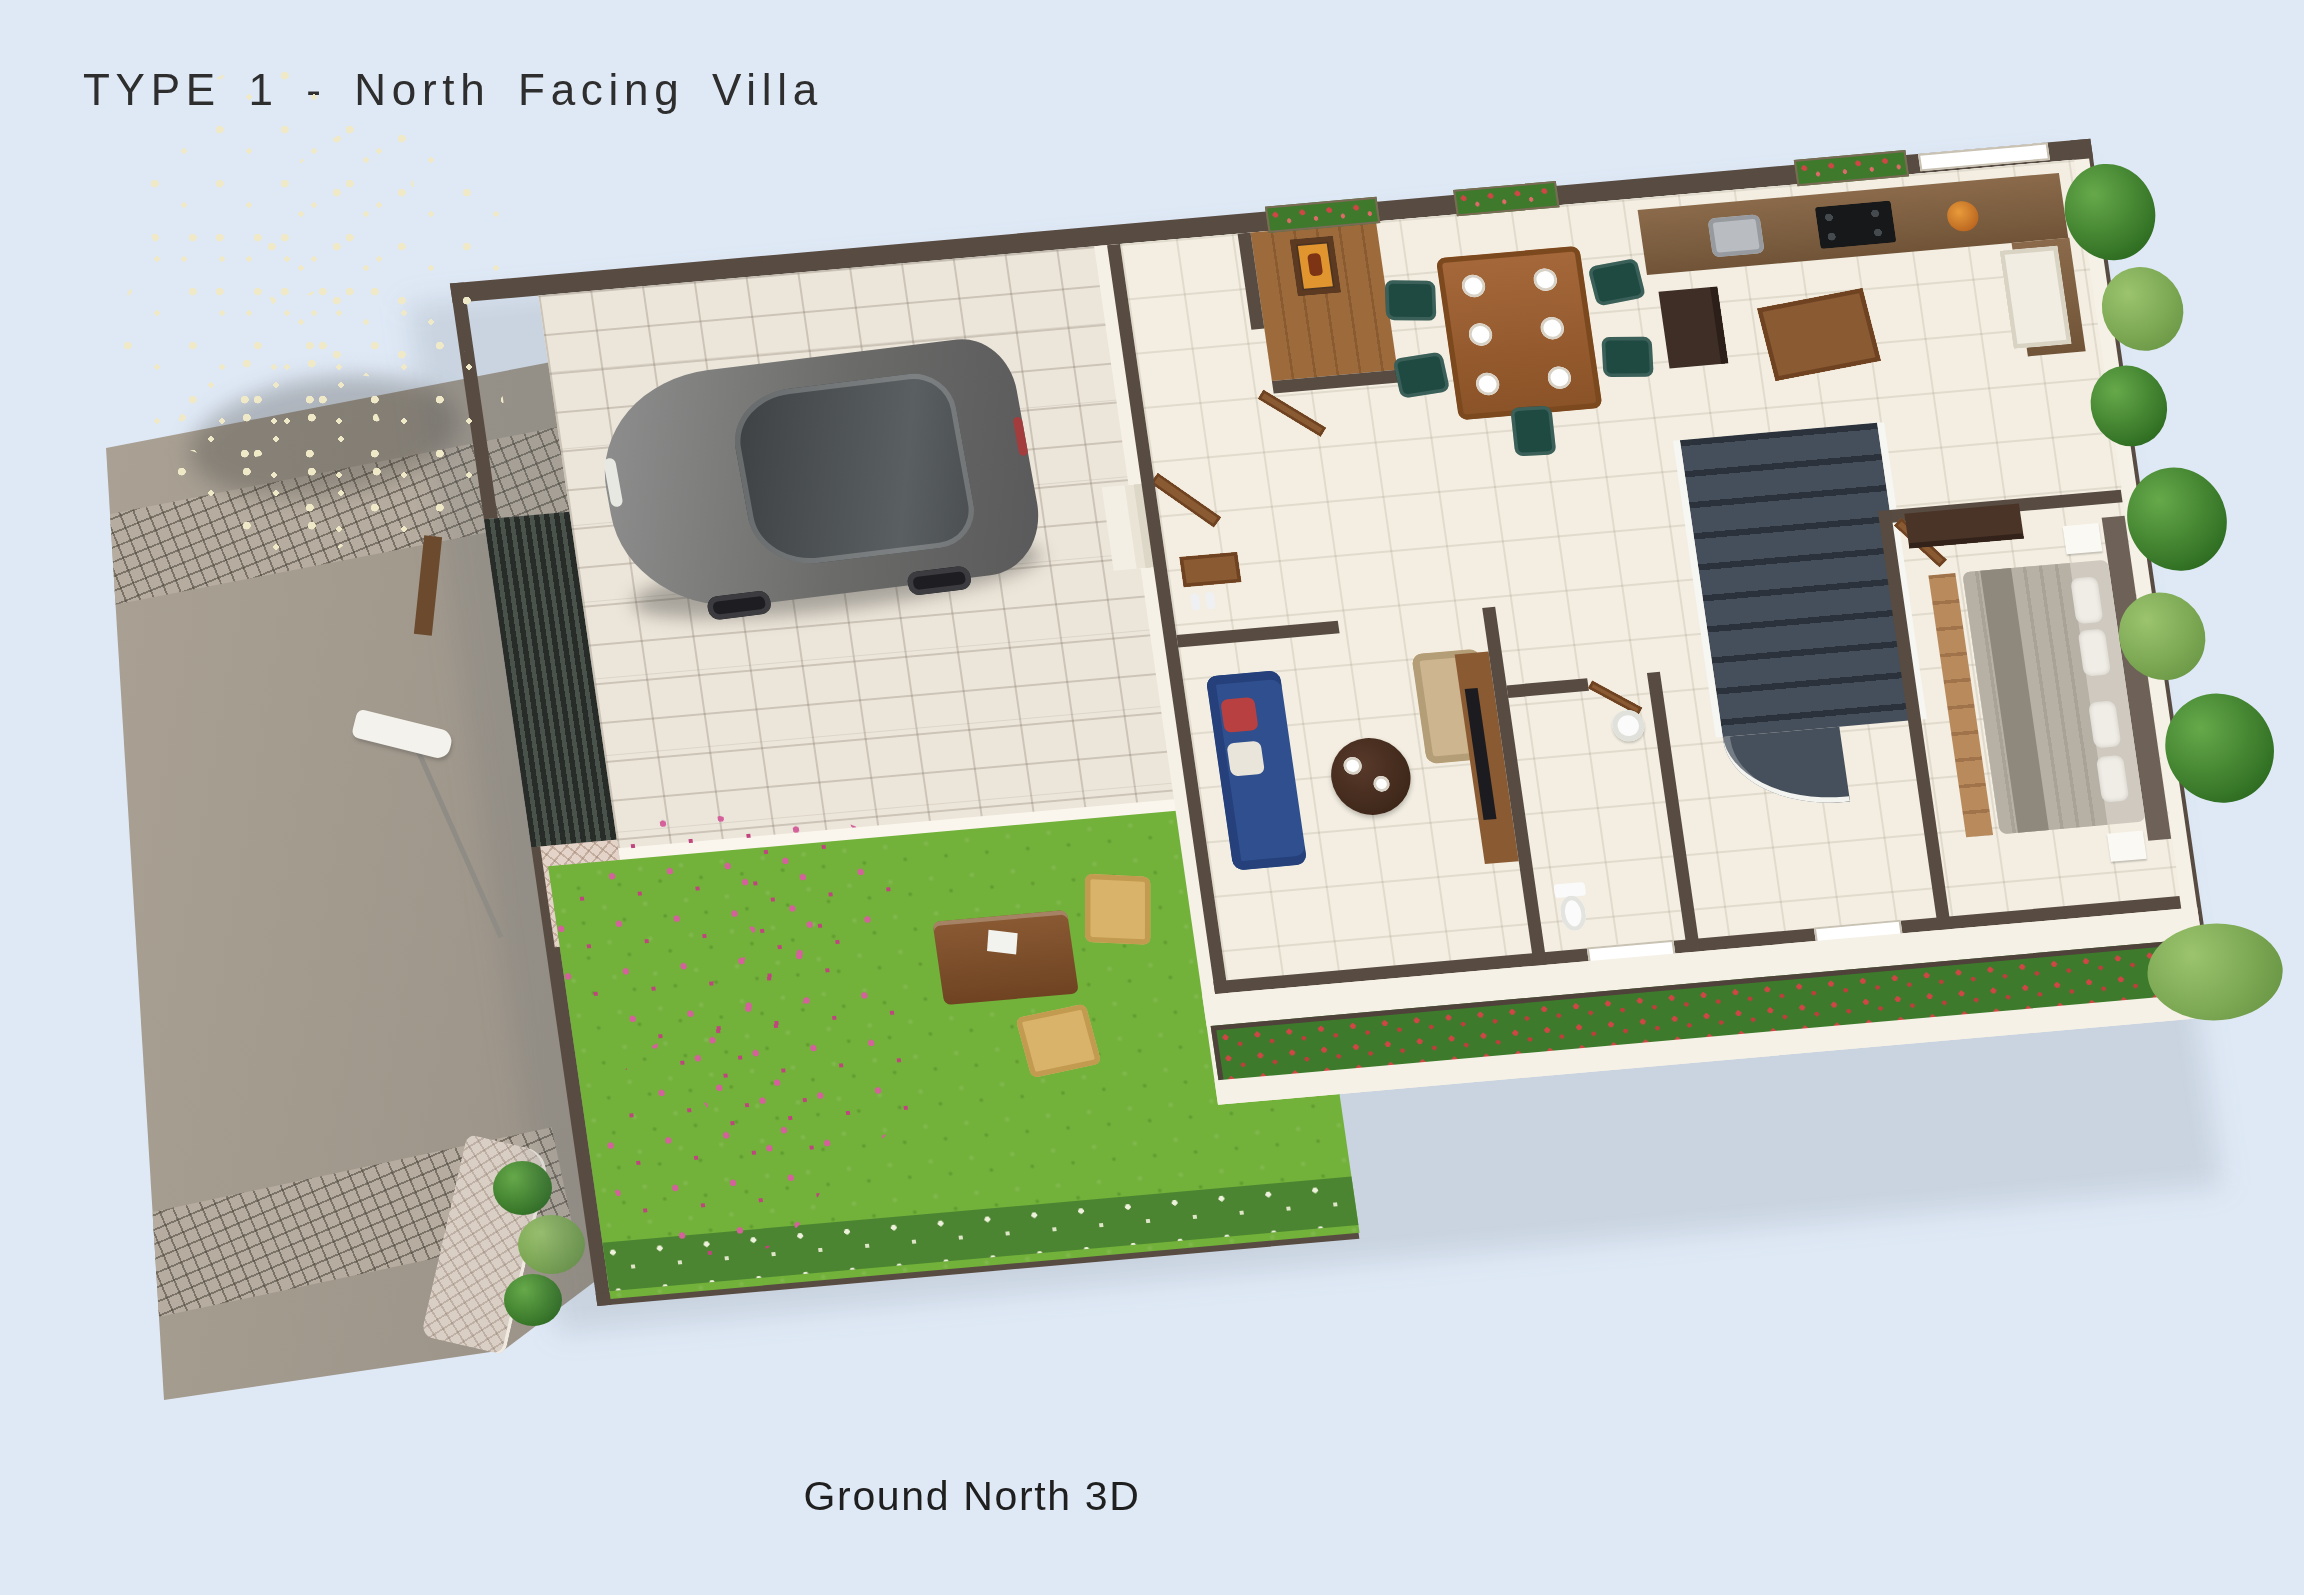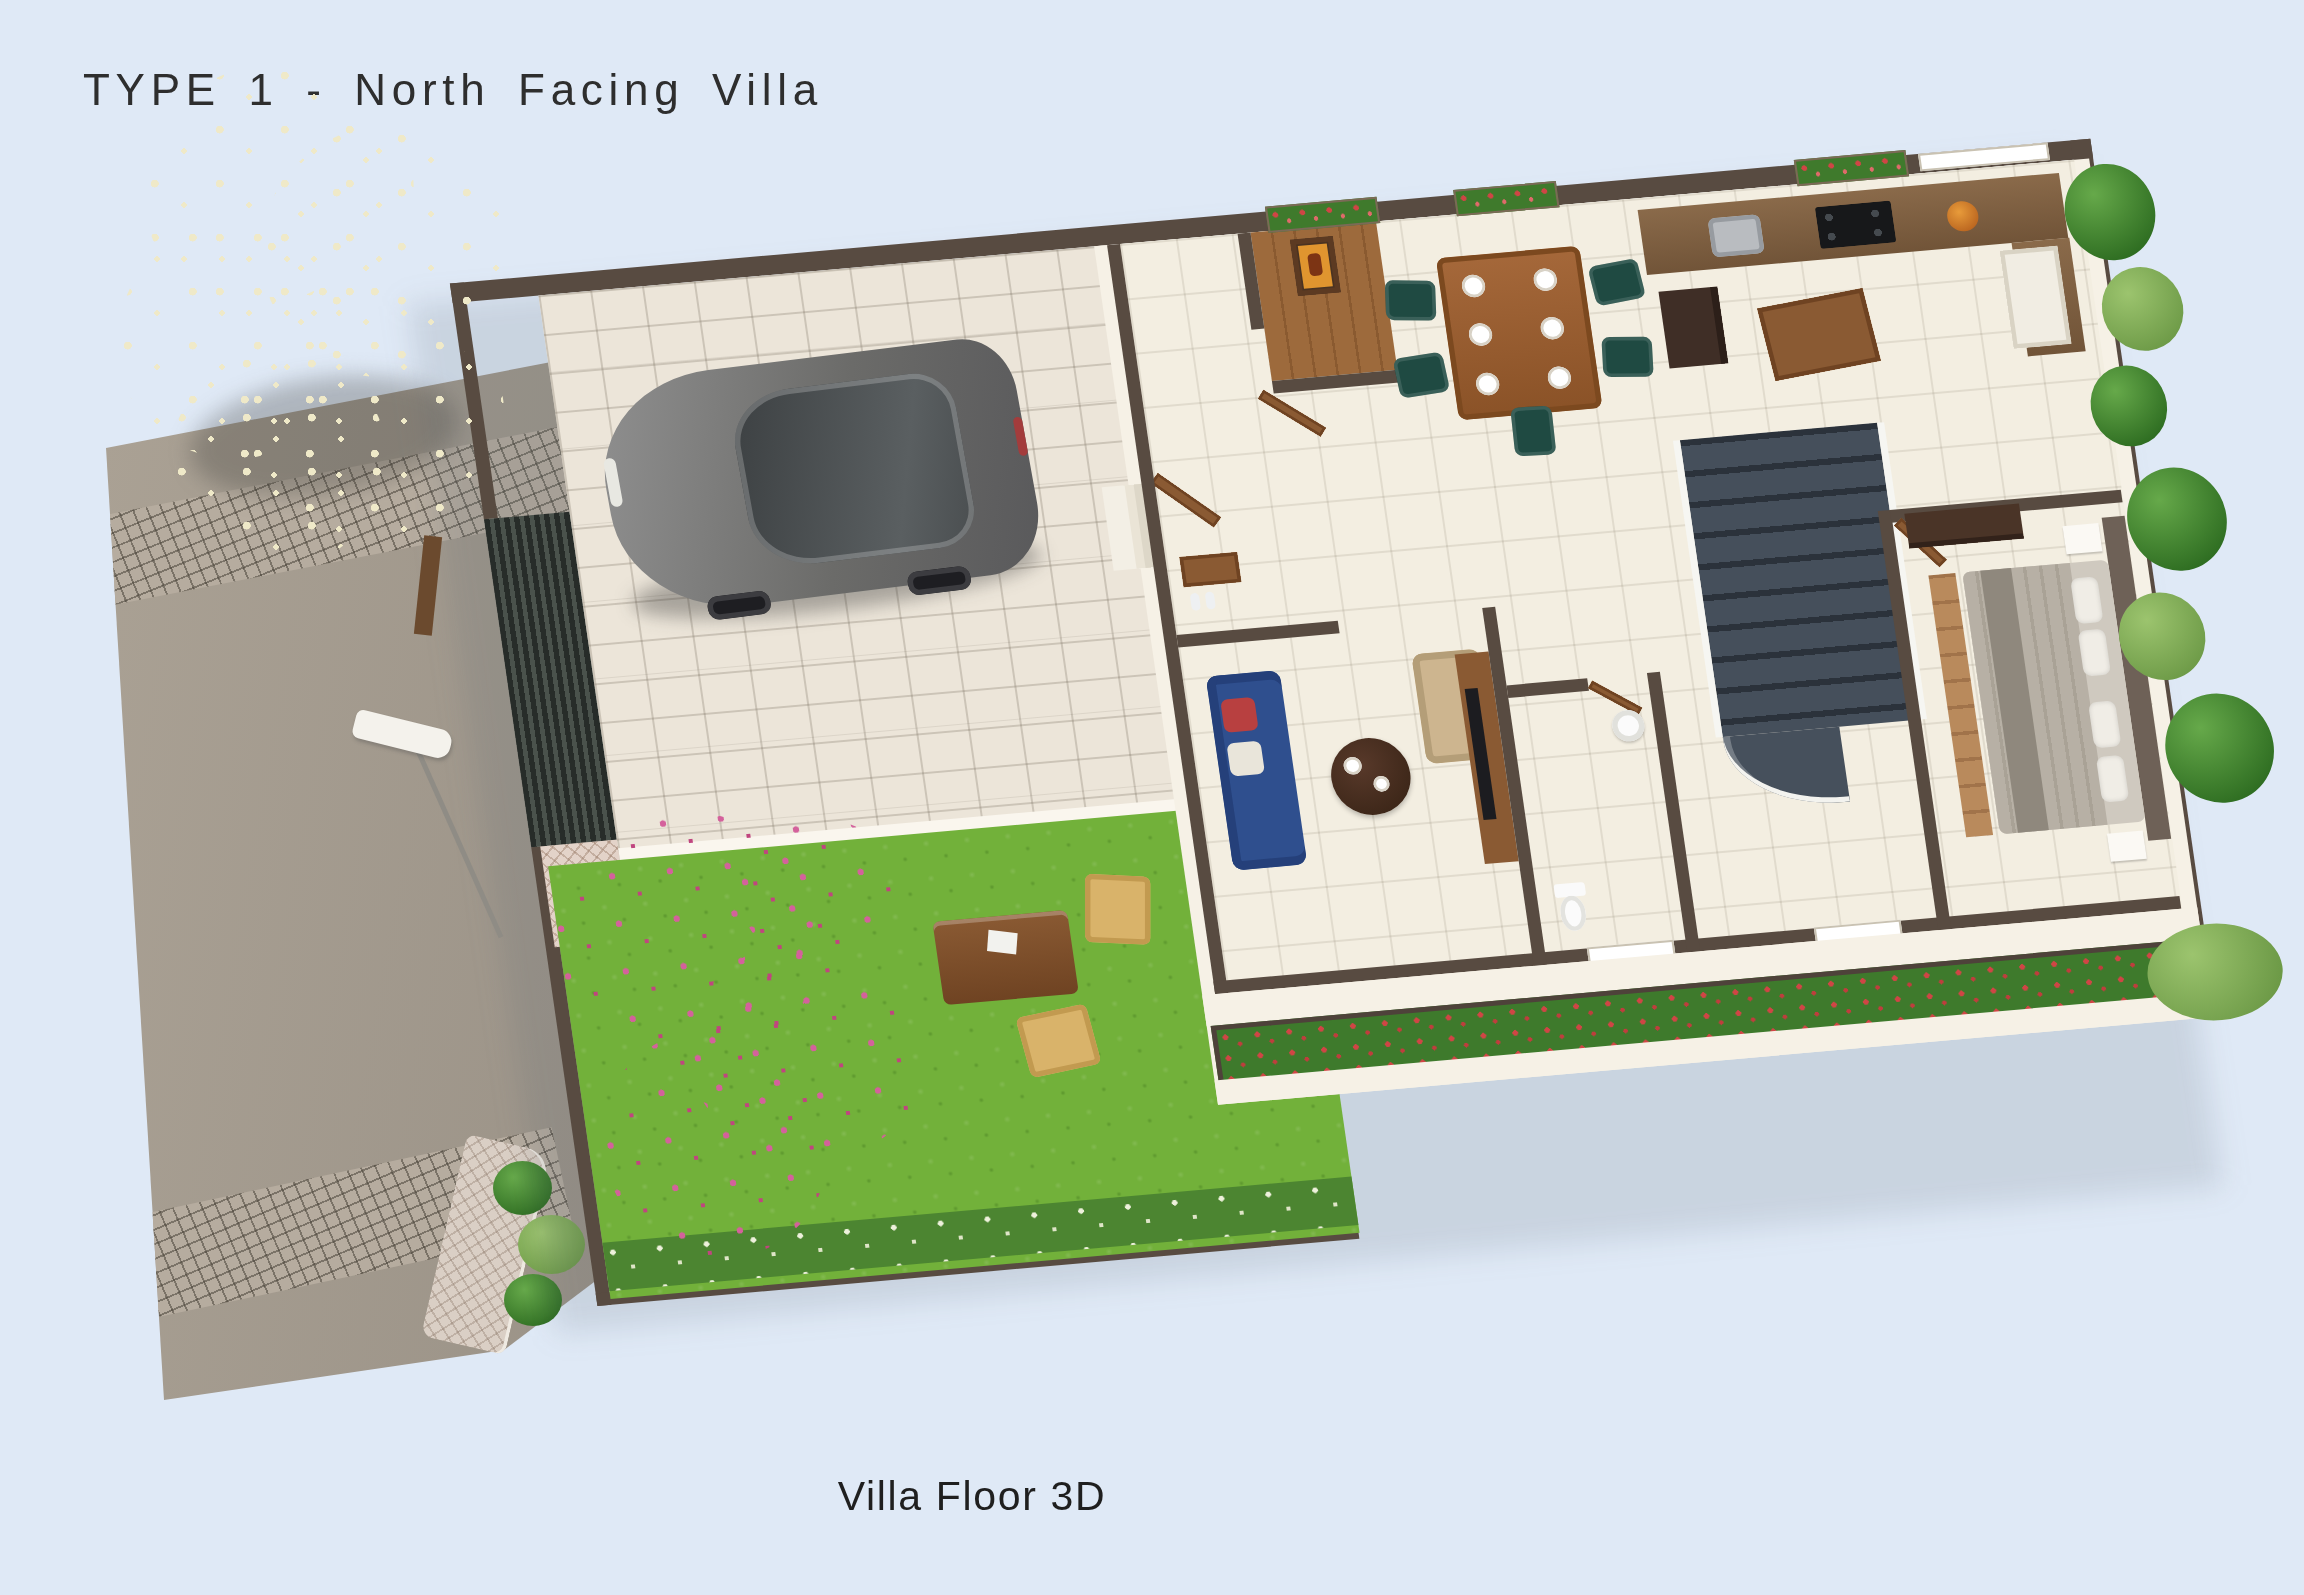--- a/index.html
+++ b/index.html
@@ -347,15 +347,15 @@
 
   <div class="tree-big">
     <div class="trunk"></div>
     <div class="blob blossoms" style="left:81px;top:18px;width:270px;height:261px;"></div>
     <div class="blob blossoms" style="left:198px;top:81px;width:252px;height:252px;"></div>
     <div class="blob blossoms" style="left:54px;top:180px;width:234px;height:234px;"></div>
     <div class="blob blossoms" style="left:171px;top:234px;width:270px;height:270px;"></div>
     <div class="blob blossoms" style="left:108px;top:306px;width:216px;height:216px;"></div>
   </div>
 
-  <div class="caption">Villa Floor 3D</div>
+  <div class="caption">Ground North 3D</div>
 </div>
 
 
 </body></html>

